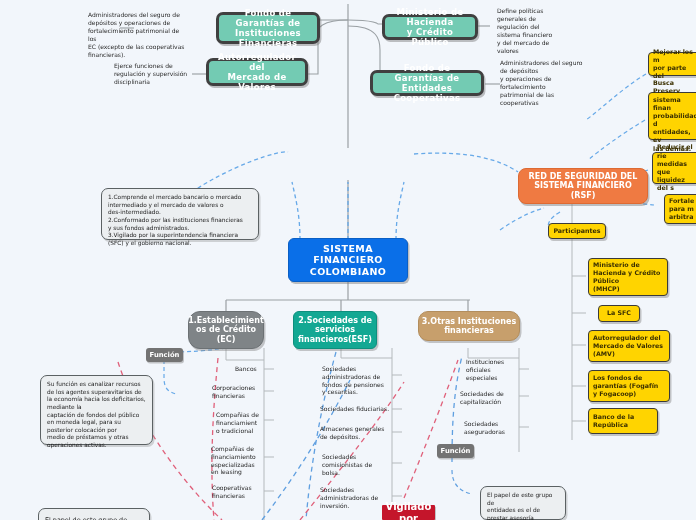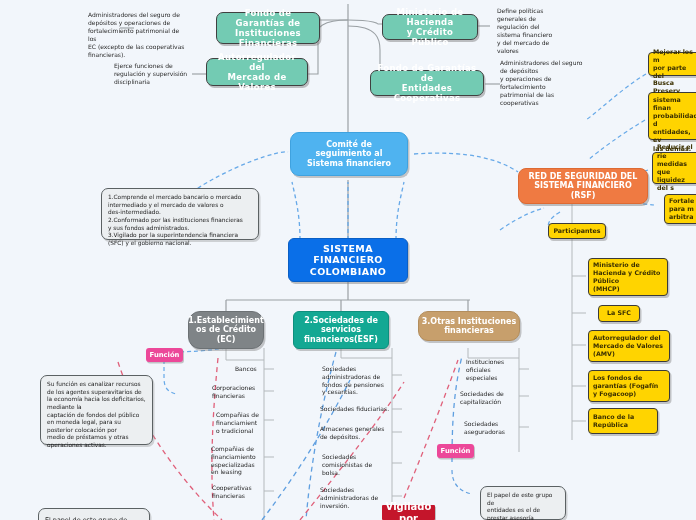--- a/index.html
+++ b/index.html
@@ -24,21 +24,21 @@
     white-space:pre-line;
     z-index:3;
   }
   
   .teal{
     background:#73cbb3;
     color:#ffffff;
     font-weight:bold;
     font-size:8.5px;
     letter-spacing:.3px;
-    border:1px solid #404040;
+    border:3px solid #404040;
     box-shadow:1.5px 2px 0 rgba(120,120,120,.45);
     padding:3px 5px;
   }
   
   .plain{
     color:#2a2a2a;
     font-size:6px;
     text-align:left;
     justify-content:flex-start;
     align-items:flex-start;
@@ -117,21 +117,21 @@
     background:#c79f6c;
     color:#ffffff;
     font-weight:bold;
     font-size:8px;
     border:1px solid #b28d5d;
     border-radius:10px;
     box-shadow:1.5px 2px 0 rgba(120,120,120,.4);
   }
   
   .bluetag{
-    background:#ec4899;
+    background:#737373;
     color:#ffffff;
     font-weight:bold;
     font-size:6.8px;
     border-radius:3px;
     padding:2px 5px;
     box-shadow:1px 1.5px 0 rgba(120,120,120,.4);
   }
   
   .redtag{
     background:#c4152b;
@@ -260,23 +260,20 @@
 
   <div class="node teal" style="left:370px;top:70px;width:114px;height:26px;">Fondo de Garantías de
 Entidades Cooperativas</div>
   <div class="node plain" style="left:500px;top:59px;width:88px;height:50px;">Administradores del seguro
 de depósitos
 y operaciones de
 fortalecimiento
 patrimonial de las
 cooperativas</div>
 
-  <div class="node skyblue" style="left:290px;top:132px;width:118px;height:44px;">Comité de
-seguimiento al
-Sistema financiero</div>
 
   <div class="node note" style="left:101px;top:188px;width:158px;height:52px;">1.Comprende el mercado bancario o mercado
 intermediado y el mercado de valores o
 des-intermediado.
 2.Conformado  por las instituciones financieras
 y sus fondos  administrados.
 3.Vigilado por la superintendencia financiera
 (SFC) y el gobierno nacional.</div>
 
   <div class="node centerblue" style="left:288px;top:238px;width:120px;height:44px;">SISTEMA
@@ -337,21 +334,21 @@
   <div class="leaf" style="left:216px;top:411px;width:54px;">Compañias de
 financiamient
 o tradicional</div>
   <div class="leaf" style="left:211px;top:445px;width:56px;">Compañias de
 financiamiento
 especializadas
 en leasing</div>
   <div class="leaf" style="left:212px;top:484px;width:54px;">Cooperativas
 financieras</div>
 
-  <div class="node green" style="left:293px;top:311px;width:96px;height:38px;">2.Sociedades de
+  <div class="node green" style="left:293px;top:311px;width:84px;height:38px;">2.Sociedades de
 servicios
 financieros(ESF)</div>
   <div class="node redtag" style="left:382px;top:505px;width:53px;height:15px;">Vigilado por</div>
 
   <div class="leaf" style="left:322px;top:365px;width:72px;">Sociedades
 administradoras de
 fondos de pensiones
 y cesantías.</div>
   <div class="leaf" style="left:320px;top:405px;width:78px;">Sociedades fiduciarias.</div>
   <div class="leaf" style="left:320px;top:425px;width:74px;">Almacenes generales

